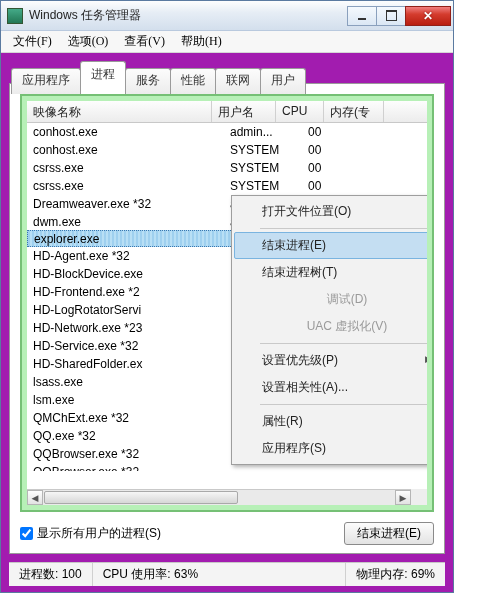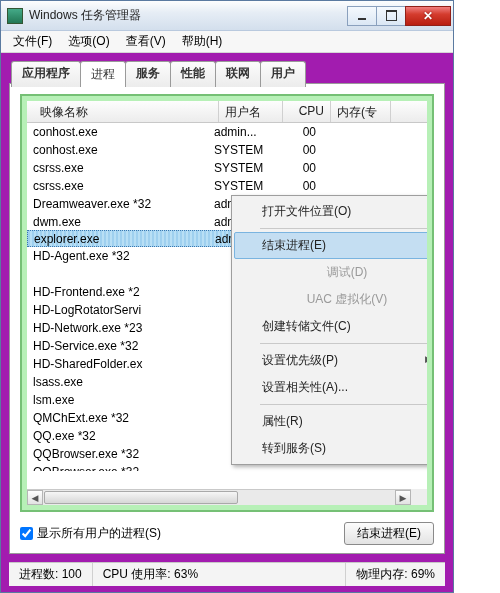--- a/index.html
+++ b/index.html
@@ -8,36 +8,36 @@
 .titlebar { height: 30px; background: linear-gradient(#fdfefe, #e6edf5 40%, #d3dfed); border-bottom: 1px solid #b9c9de; display: flex; align-items: center; padding: 0 2px 0 6px; }
 .titlebar .icon { width: 16px; height: 16px; background: linear-gradient(#4a8, #275); margin-right: 6px; border: 1px solid #353; }
 .titlebar .title { flex: 1; color: #222; }
 .winbtns { display: flex; gap: 0; }
 .winbtn { width: 30px; height: 20px; border: 1px solid #8aa0bd; background: linear-gradient(#f5f9fd,#dbe7f4); display:flex; align-items:center; justify-content:center; font-size:11px; color:#333; margin-left:-1px; }
 .winbtn.min::before { content:""; width:8px; height:2px; background:#333; position:relative; top:3px;}
 .winbtn.max::before { content:""; width:9px; height:8px; border:1px solid #333; border-top-width:2px; }
 .winbtn.close { width: 46px; background: linear-gradient(#f08080,#d43c2e 40%,#b81e10); color:#fff; font-weight:bold; border-color:#902018;}
 .winbtn.close::before { content:"✕"; font-size:12px; color:#fff; text-shadow:0 0 2px #700;}
 .menubar { height: 22px; background: #f7f7f7; border-bottom:1px solid #d6d6d6; display:flex; padding: 0 4px; align-items:center; }
-.menubar span { padding: 2px 8px; cursor:default; }
+.menubar span { padding: 2px 8px; cursor:default;font-family:Liberation Serif, serif; }
 .client { flex:1; padding: 4px 8px 6px 8px; display:flex; flex-direction:column; position:relative; }
 .tabs { display:flex; margin-left:2px; position:relative; z-index:2; }
-.tab { padding: 3px 10px 4px; border:1px solid #9a9a9a; border-bottom:none; background:linear-gradient(#fcfcfc,#ececec); margin-right:-1px; border-radius:3px 3px 0 0; color:#333; position:relative; top:4px;font-weight:bold;}
+.tab { padding: 3px 10px 4px; border:1px solid #9a9a9a; border-bottom:none; background:linear-gradient(#fcfcfc,#ececec); margin-right:-1px; border-radius:3px 3px 0 0; color:#333; position:relative; top:11px;}
 .tab.active { background:#fff; font-weight:normal; z-index:3; top:4px; padding-top:4px;}
 .tabpage { flex:1; border:1px solid #9a9a9a; background:#fff; padding:10px 10px 8px 10px; display:flex; flex-direction:column; position:relative;}
 .listwrap { flex:1; border:2px solid #75c075; background:#b7f0b7; padding:5px; position:relative; }
 .listinner { background:#fff; height:100%; position:relative; overflow:hidden;}
 .listheader { display:flex; background:linear-gradient(#fdfdfd,#ececec); border-bottom:1px solid #c8c8c8; height:22px; }
 .colh { border-right:1px solid #d0d0d0; padding:3px 6px; color:#222; }
-.col-name{ width:185px;margin-left:7px;} .col-user{ width:64px;} .col-cpu{ width:48px; text-align:right;} .col-mem{ width:60px;}
+.col-name{ width:185px;} .col-user{ width:64px;} .col-cpu{ width:48px; text-align:left;} .col-mem{ width:60px;}
 .rows { font-family: "SimSun", monospace; font-size:13px; }
-.row { display:flex; height:18px; line-height:18px; }
+.row { display:flex; height:18px; line-height:18px;gap:16px; }
 .row .c1{ width:185px; padding-left:6px; white-space:nowrap; overflow:hidden;} 
 .row .c2{ width:64px; padding-left:2px;} 
-.row .c3{ width:48px; text-align:right; padding-right:8px;} 
+.row .c3{ width:48px; padding-right:8px;} 
 .row.sel { background: repeating-linear-gradient(90deg,#9fd0ef 0,#9fd0ef 2px,#b8dff5 2px,#b8dff5 4px); border:1px dotted #3a78b0; height:17px; line-height:16px; margin-top:-1px;}
 .partial-row{ height:8px; overflow:hidden;}
 .hscroll { position:absolute; left:0; right:16px; bottom:0; height:16px; background:#f0f0f0; border-top:1px solid #c9c9c9; display:flex; align-items:center;}
 .hscroll .arrow{ width:16px; height:15px; background:linear-gradient(#fdfdfd,#e2e2e2); border:1px solid #b5b5b5; display:flex; align-items:center; justify-content:center; font-size:9px; color:#555;}
 .hscroll .track{ flex:1; background:#eaeaea; height:15px; display:flex; align-items:center;}
 .hscroll .thumb{ height:13px; width:55%; background:linear-gradient(#f6f6f6,#d7d7d7); border:1px solid #a9a9a9; border-radius:2px; margin-left:1px;}
 .vscroll-corner{ position:absolute; right:0; bottom:0; width:16px; height:16px; background:#eee;}
 .bottomrow { display:flex; align-items:center; margin-top:10px; }
 .chk { display:flex; align-items:center; gap:4px; flex:1; }
 .chk input{ width:13px; height:13px;}
@@ -123,20 +123,21 @@
                 <span class="c1">explorer.exe</span>
                 <span class="c2">admin</span>
                 <span class="c3">00</span>
               </div>
               <div class="row">
                 <span class="c1">HD-Agent.exe *32</span>
                 <span class="c2"></span>
                 <span class="c3"></span>
               </div>
               <div class="row">
+                <span class="c1">HD-BlockDevice.exe</span>
                 <span class="c2"></span>
                 <span class="c3"></span>
               </div>
               <div class="row">
                 <span class="c1">HD-Frontend.exe *2</span>
                 <span class="c2"></span>
                 <span class="c3"></span>
               </div>
               <div class="row">
                 <span class="c1">HD-LogRotatorServi</span>
@@ -193,29 +194,29 @@
                 <div class="thumb"></div>
               </div>
             <div class="arrow">▶</div>
           </div>
           <div class="vscroll-corner"></div>
 
           <div class="ctxmenu">
             <div class="mi">打开文件位置(O)</div>
             <div class="sep"></div>
             <div class="mi hover">结束进程(E)</div>
+            <div class="mi">结束进程树(T)</div>
             <div class="mi disabled">调试(D)</div>
             <div class="mi disabled">UAC 虚拟化(V)</div>
-            <div class="mi">创建转储文件(C)</div>
             <div class="sep"></div>
             <div class="mi sub">设置优先级(P)</div>
             <div class="mi">设置相关性(A)...</div>
             <div class="sep"></div>
             <div class="mi">属性(R)</div>
-            <div class="mi">转到服务(S)</div>
+            <div class="mi">应用程序(S)</div>
           </div>
         </div>
       </div>
       <div class="bottomrow">
         <label class="chk">
           <input type="checkbox" checked="" style="">
           <span>显示所有用户的进程(S)</span>
         </label>
         <button class="endbtn">结束进程(E)</button>
       </div>

